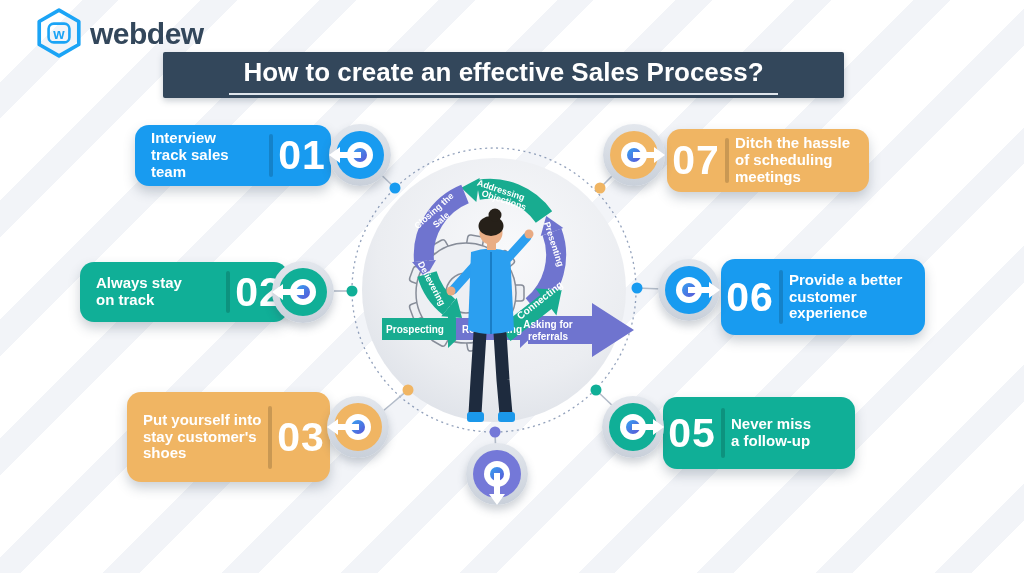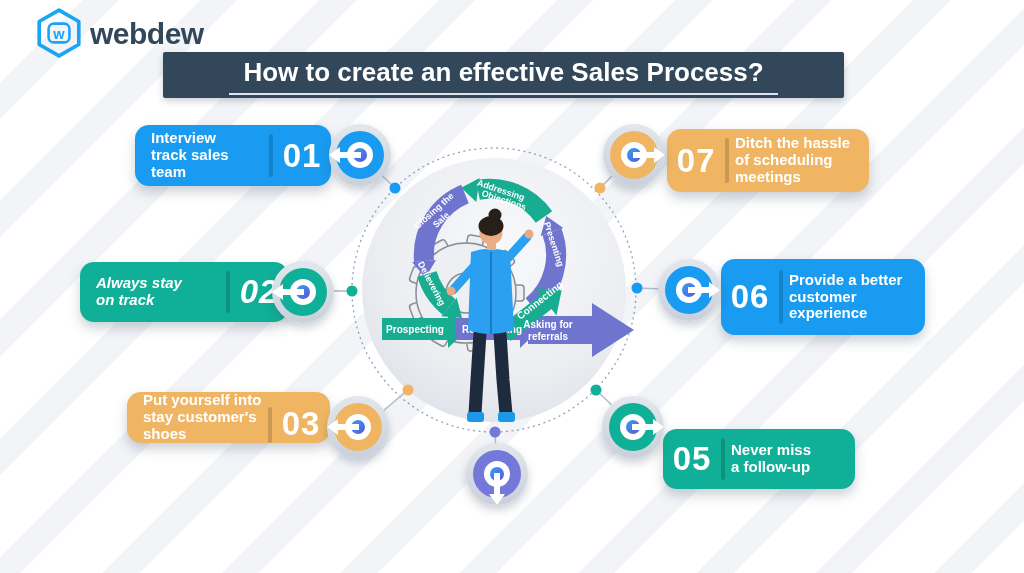--- a/index.html
+++ b/index.html
@@ -33,21 +33,21 @@
   
   .card {
     position:absolute; border-radius:14px; display:flex; align-items:center;
     color:#fff; box-shadow:0 6px 12px rgba(51,71,91,.25); z-index:2;
   }
   .card .txt { flex:1; font-size:15px; font-weight:bold; line-height:1.13; }
   .card .txt span { display:block; }
   .card.left-side .txt { padding-left:16px; }
   .card.right-side .txt { padding-left:6px; padding-right:18px; }
   .card .num {
-    width:58px; text-align:center; font-size:33px; font-weight:bold; letter-spacing:1px;
+    width:58px; text-align:center; font-size:41px; font-weight:bold; letter-spacing:1px;
   }
   .card .divider {
     width:4px; height:70%; background:rgba(0,0,0,.16); border-radius:2px;
   }
 
   
   .marker { position:absolute; width:62px; height:62px; z-index:3; }
   .marker .ring {
     position:absolute; inset:0; border-radius:50%;
     background:linear-gradient(180deg,#e3e7ed,#c9d0da);
@@ -249,42 +249,42 @@
   <div class="card left-side" style="left: 135px; top: 125px; width: 196px; height: 61px; background: rgb(24, 155, 240);">
     <div class="txt">
       <span>Interview</span>
       <span>track sales</span>
       <span>team</span>
     </div>
     <div class="divider"></div>
     <div class="num">01</div>
   </div>
 
-  <div class="card left-side" style="left: 80px; top: 262px; width: 208px; height: 60px; background: rgb(16, 175, 151); font-style: italic;">
+  <div class="card left-side" style="left: 80px; top: 262px; width: 208px; height: 60px; background: rgb(16, 175, 151);">
     <div class="txt">
       <span>Always stay</span>
       <span>on track</span>
       <span></span>
     </div>
     <div class="divider"></div>
     <div class="num">02</div>
   </div>
 
-  <div class="card left-side" style="left: 127px; top: 392px; width: 203px; height: 51px; background: rgb(240, 181, 99); align-items: flex-end;">
+  <div class="card left-side" style="left: 127px; top: 392px; width: 203px; height: 90px; background: rgb(240, 181, 99);">
     <div class="txt">
       <span>Put yourself into</span>
       <span>stay customer's</span>
       <span>shoes</span>
     </div>
     <div class="divider"></div>
     <div class="num">03</div>
   </div>
 
 
-  <div class="card right-side" style="left: 663px; top: 397px; width: 192px; height: 60px; background: rgb(16, 175, 151); margin-top: 32px;">
+  <div class="card right-side" style="left: 663px; top: 397px; width: 192px; height: 72px; background: rgb(16, 175, 151);">
     <div class="num">05</div>
     <div class="divider"></div>
     <div class="txt">
       <span>Never miss</span>
       <span>a follow-up</span>
       <span></span>
     </div>
   </div>
 
   <div class="card right-side" style="left: 721px; top: 259px; width: 204px; height: 76px; background: rgb(24, 155, 240);">

